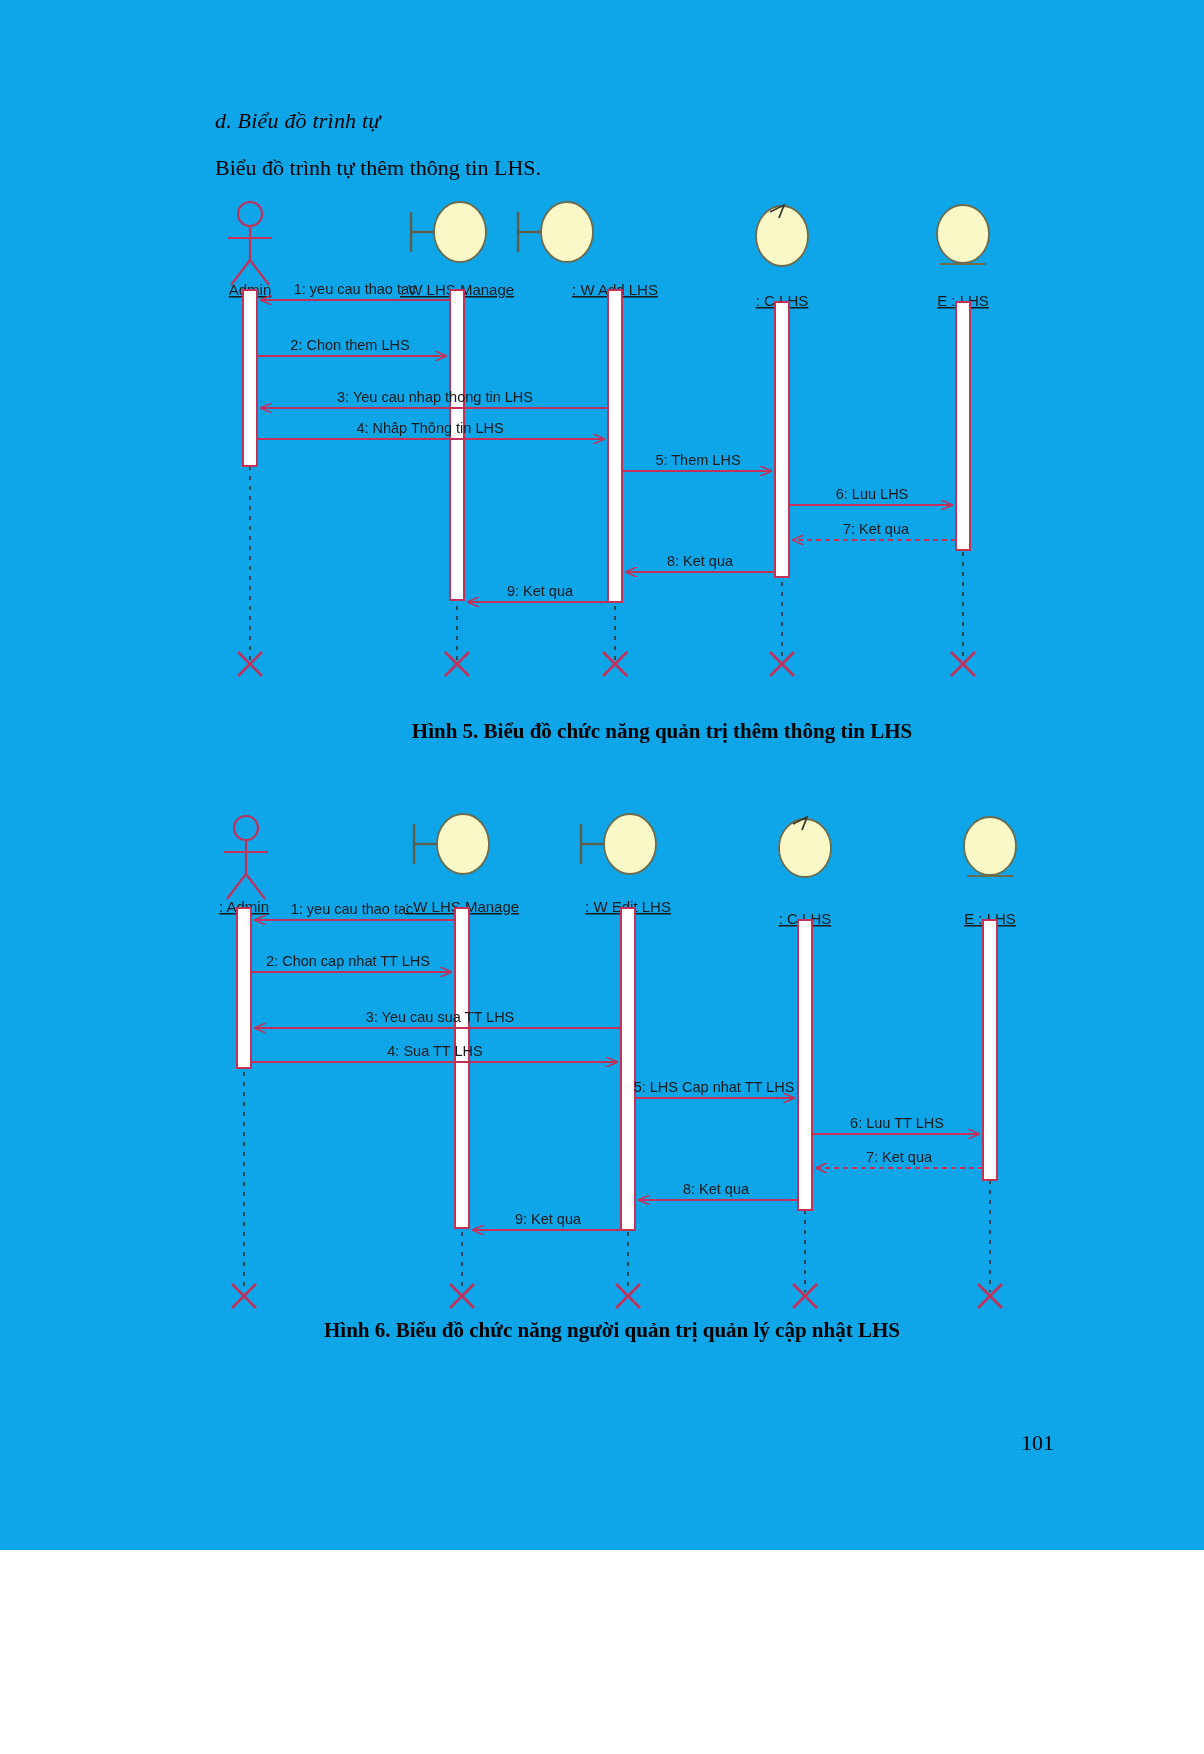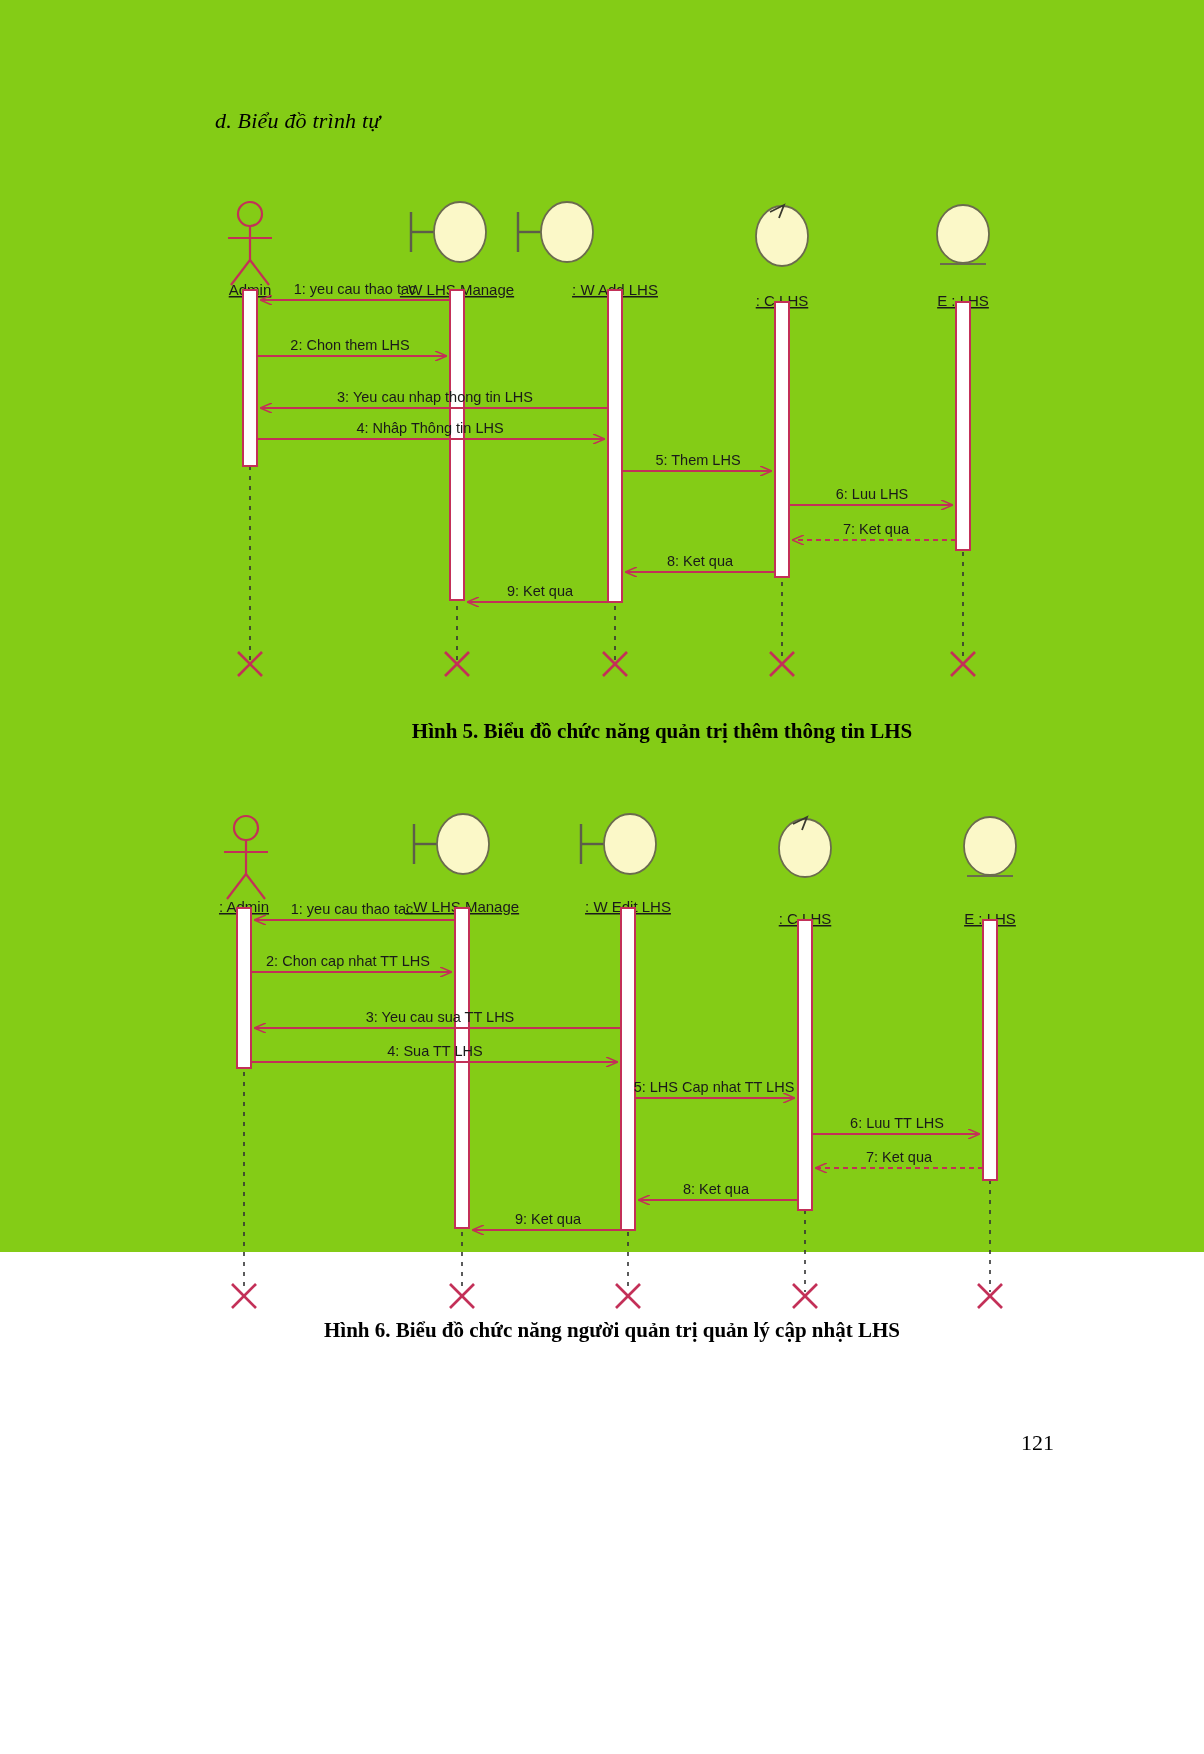--- a/index.html
+++ b/index.html
@@ -11,22 +11,22 @@
     width: 1204px;
     height: 1754px;
     position: relative;
     font-family: "Liberation Serif", serif;
     color: #000;
   }
   .page {
     position: absolute;
     left: 0; top: 0;
     width: 1204px;
-    height: 1252px;
-    background: #84cc16;
+    height: 1550px;
+    background: #0ea5e9;
   }
 
   
   .heading-italic {
     position: absolute;
     left: 215px;
     top: 108px;
     font-family: "Liberation Serif", serif;
     font-style: italic;
     font-size: 22px;
@@ -68,20 +68,21 @@
 
   .diagram svg { display: block; }
 </style>
 </head>
 <body>
 
 <div class="page">
 
   <div class="heading-italic">d. Biểu đồ trình tự</div>
 
+  <div class="intro-line">Biểu đồ trình tự thêm thông tin LHS.</div>
 
   <div class="diagram" id="diagram1">
     <svg width="1204" height="510" viewBox="0 0 1204 510" xmlns="http://www.w3.org/2000/svg">
       <defs>
         <marker id="arrowA" markerWidth="12" markerHeight="10" refX="11" refY="5" orient="auto" markerUnits="userSpaceOnUse">
           <path d="M0,0 L12,5 L0,10" fill="none" stroke="#c33058" stroke-width="1.6"></path>
         </marker>
         <marker id="arrowB" markerWidth="12" markerHeight="10" refX="11" refY="5" orient="auto" markerUnits="userSpaceOnUse">
           <path d="M0,0 L12,5 L0,10" fill="none" stroke="#c33058" stroke-width="1.6"></path>
         </marker>
@@ -298,15 +299,15 @@
         <g>
             <line x1="978" y1="484" x2="1002" y2="508"></line>
             <line x1="1002" y1="484" x2="978" y2="508"></line>
           </g>
       </g>
     </svg>
   </div>
 
   <div class="fig-caption" id="cap2">Hình 6. Biểu đồ chức năng người quản trị quản lý cập nhật LHS</div>
 
-  <div class="page-number">121</div>
+  <div class="page-number">101</div>
 
 </div>
 
 </body></html>

